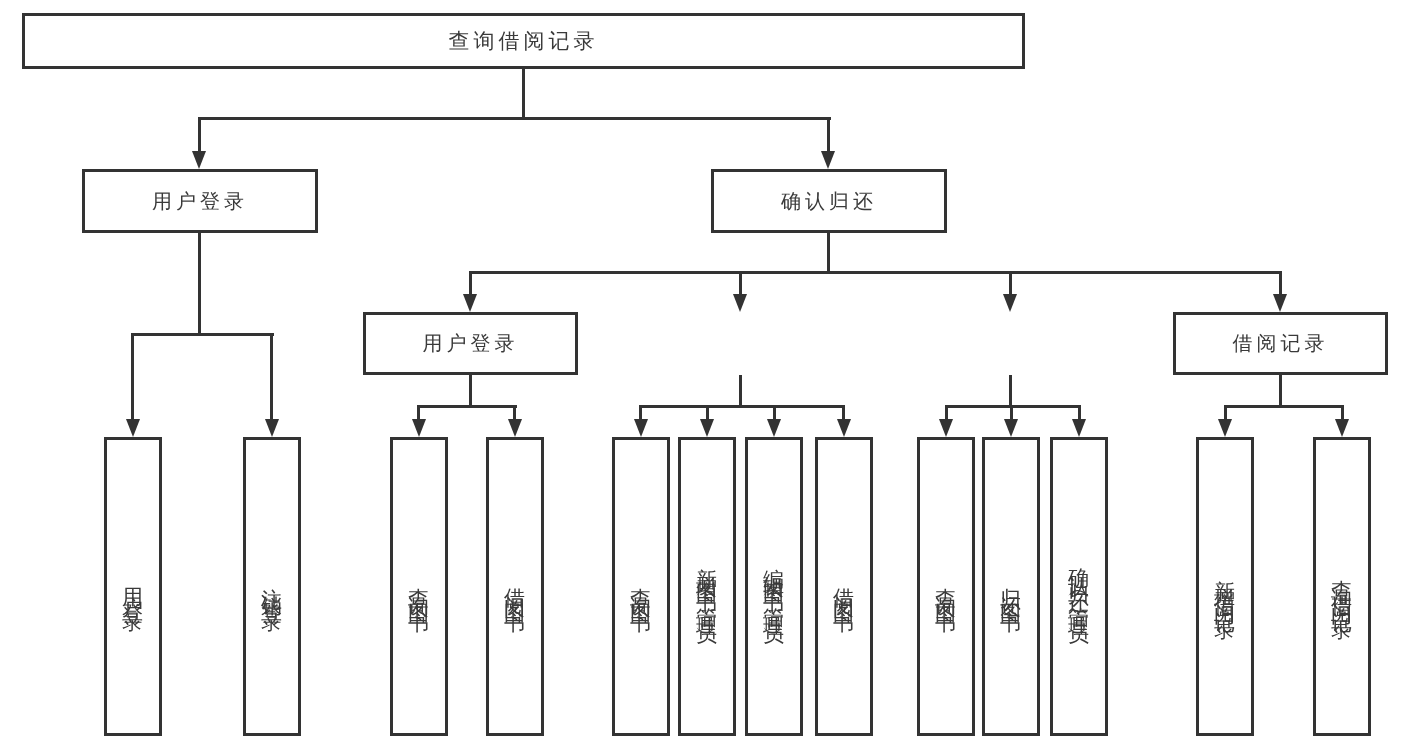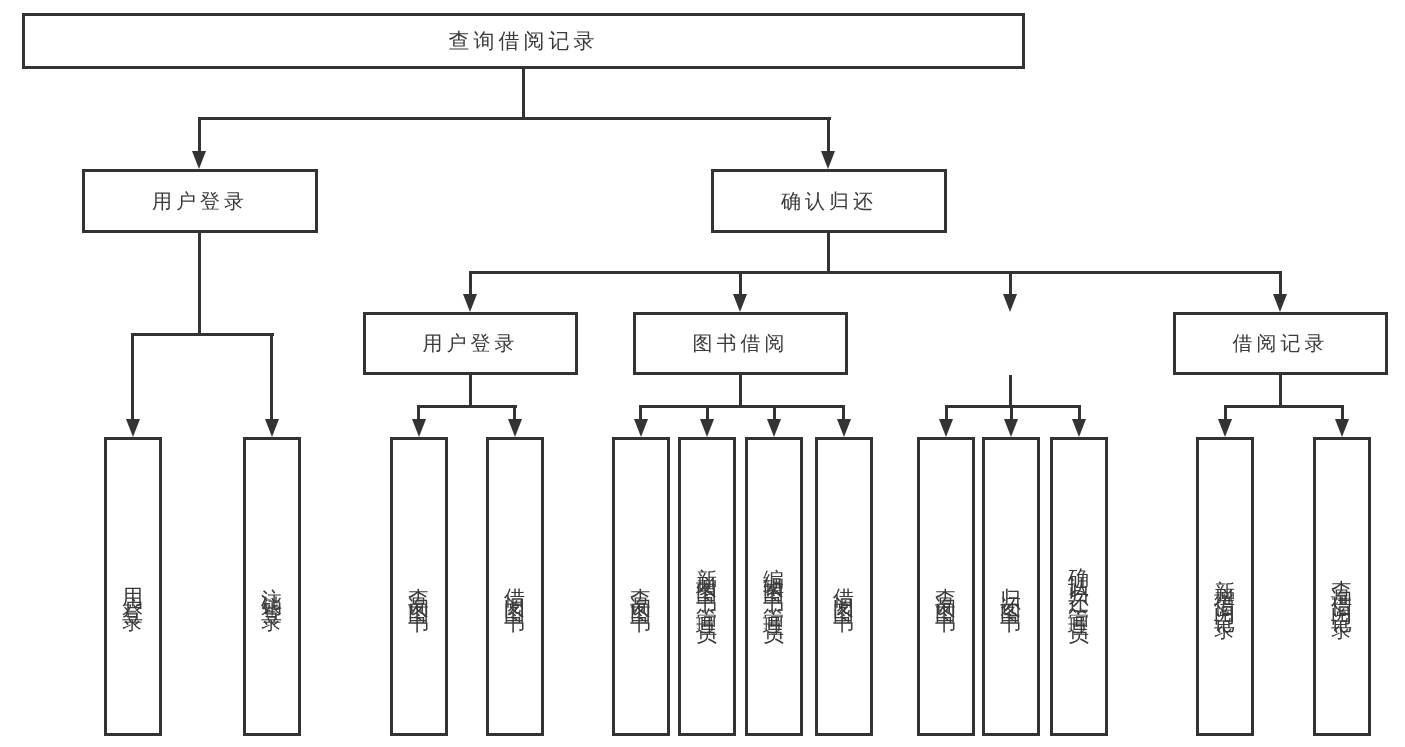--- a/index.html
+++ b/index.html
@@ -68,23 +68,20 @@
   <div class="vline" style="left:739px;top:271px;width:3px;height:25px"></div>
   <div class="vline" style="left:1009px;top:271px;width:3px;height:25px"></div>
   <div class="vline" style="left:1279px;top:271px;width:3px;height:25px"></div>
   <div class="arrow" style="left:463px;top:294px"></div>
   <div class="arrow" style="left:733px;top:294px"></div>
   <div class="arrow" style="left:1003px;top:294px"></div>
   <div class="arrow" style="left:1273px;top:294px"></div>
 
   <div class="box" style="left:363px;top:312px;width:215px;height:63px">
     <span>用户登录</span>
-  </div>
-  <div class="box" style="left:633px;top:312px;width:215px;height:63px">
-    <span>图书借阅</span>
   </div>
   <div class="box" style="left:1173px;top:312px;width:215px;height:63px">
     <span>借阅记录</span>
   </div>
 
   <div class="vline" style="left:469px;top:375px;width:3px;height:33px"></div>
   <div class="hline" style="left:418px;top:405px;width:99px;height:3px"></div>
   <div class="vline" style="left:417px;top:405px;width:3px;height:16px"></div>
   <div class="vline" style="left:513px;top:405px;width:3px;height:16px"></div>
   <div class="arrow" style="left:412px;top:419px"></div>

